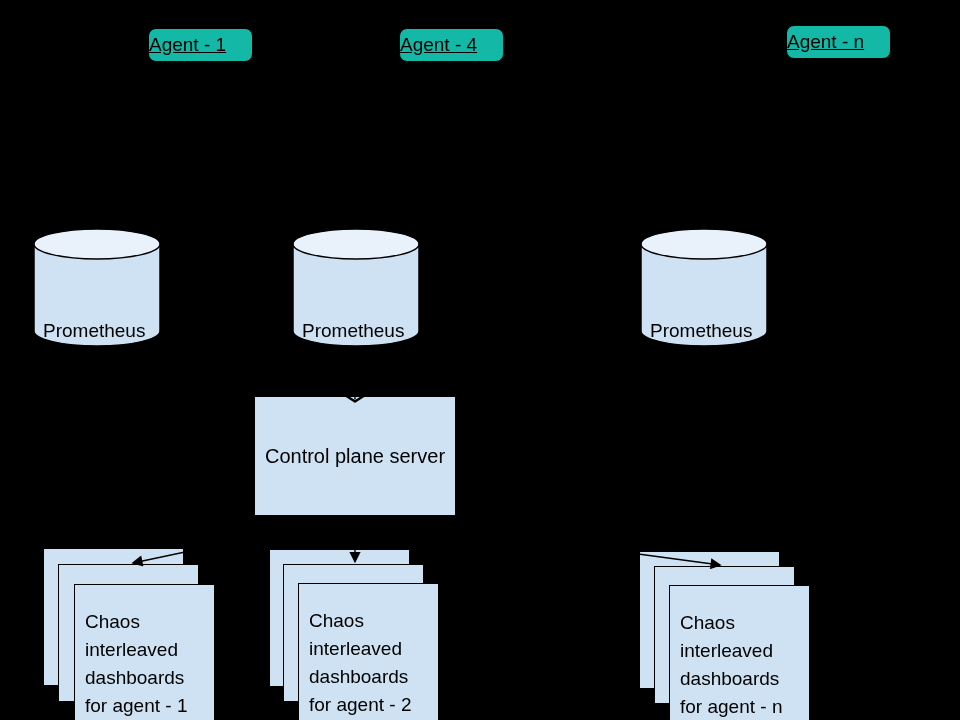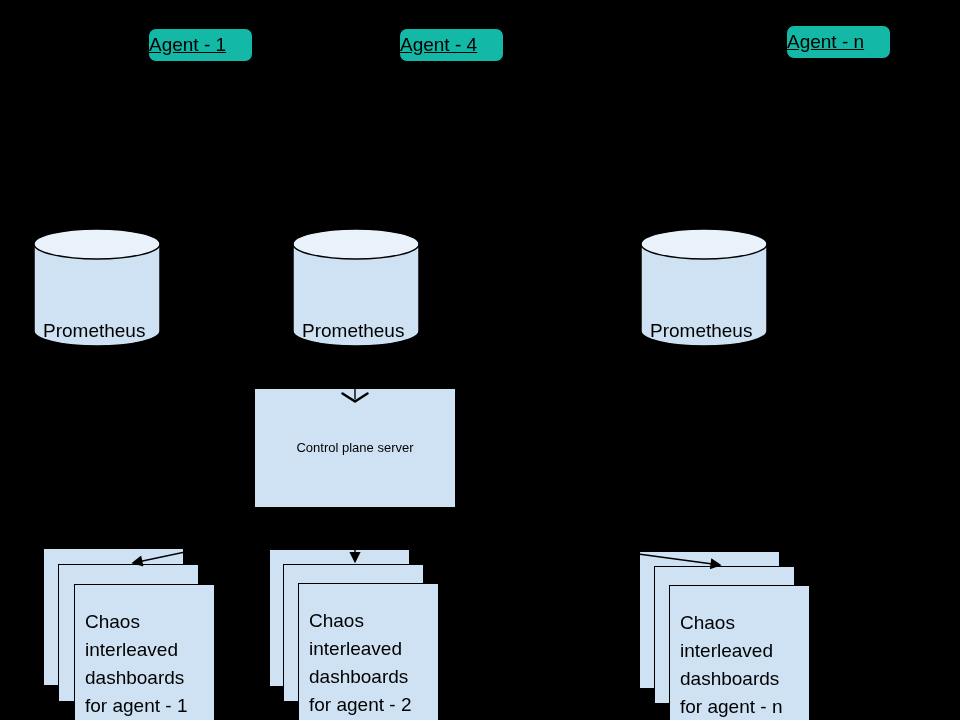--- a/index.html
+++ b/index.html
@@ -50,32 +50,32 @@
     line-height: 22px;
     font-size: 19px;
     white-space: nowrap;
     margin-top: 44px;
   }
 
   
   .control-plane {
     position: absolute;
     left: 254px;
-    top: 388px;
+    top: 396px;
     width: 202px;
     height: 120px;
     box-sizing: border-box;
     background: #cfe2f3;
     border: 1px solid #000;
     display: flex;
     flex-direction: column;
     align-items: center;
     justify-content: center;
     text-align: center;
-    font-size: 13px;
+    font-size: 20px;
     line-height: 22px;
     z-index: 1;
   }
 
   
   .sheet {
     position: absolute;
     width: 141px;
     height: 138px;
     box-sizing: border-box;

